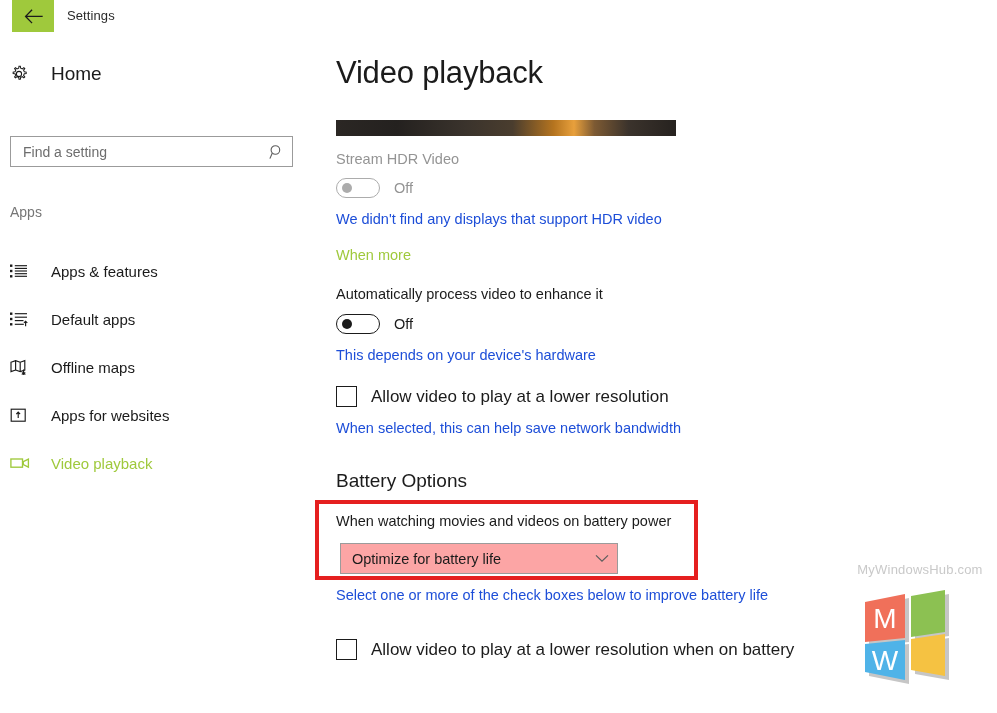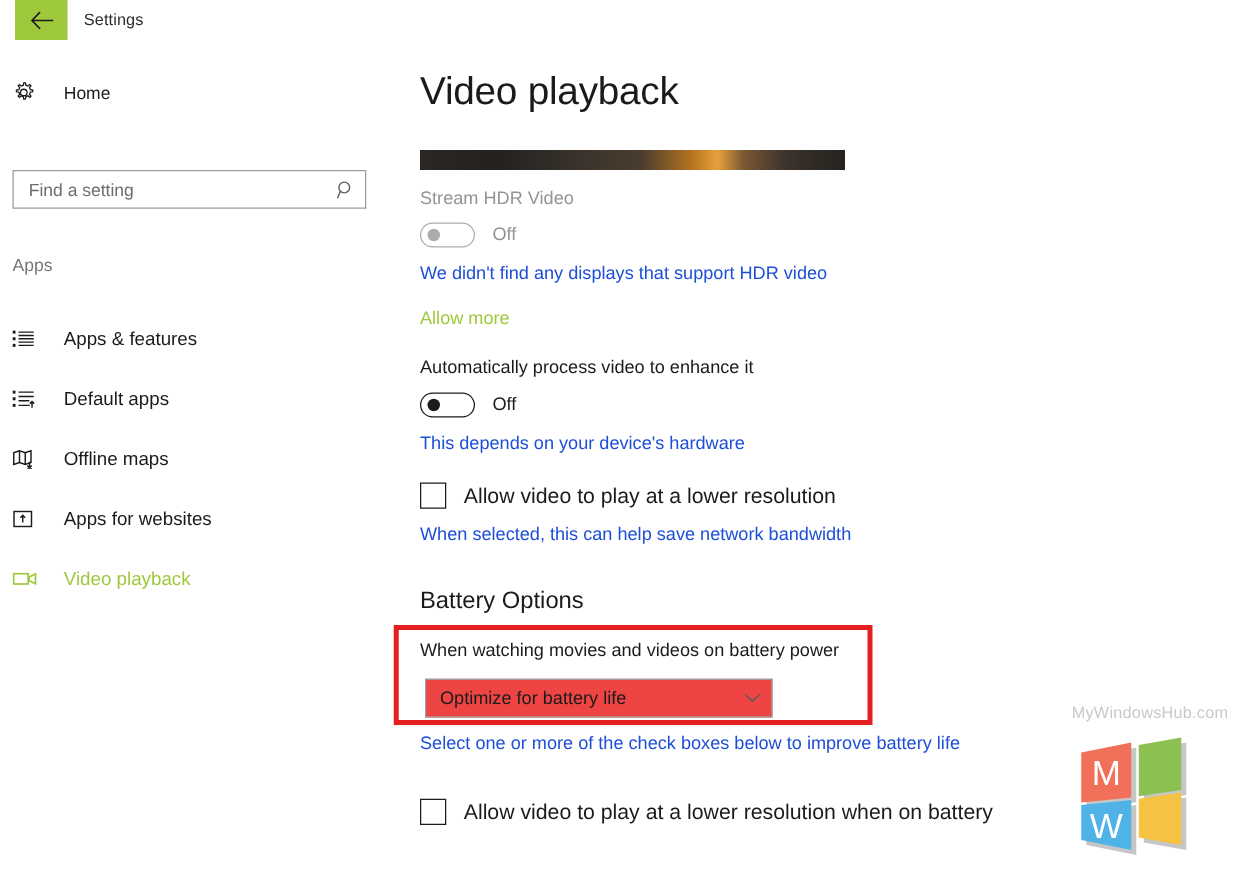--- a/index.html
+++ b/index.html
@@ -58,21 +58,21 @@
     align-items: center;
     cursor: pointer;
   }
   .nav-home .ico {
     width: 30px;
     display: flex;
     align-items: center;
     justify-content: flex-start;
   }
   .nav-home .lbl {
-    font-size: 14px;
+    font-size: 19px;
     color: #1b1b1b;
     margin-left: 11px;
   }
 
   #search-box {
     position: absolute;
     left: 10px; top: 104px;
     width: 283px; height: 31px;
     border: 1px solid #9b9b9b;
     background: #ffffff;
@@ -259,21 +259,21 @@
     border: 4px solid #e51f1f;
     box-sizing: border-box;
     pointer-events: none;
   }
 
   #dropdown {
     position: absolute;
     left: 22px; top: 511px;
     width: 278px; height: 31px;
     border: 1px solid #9b9b9b;
-    background: #ef4444;
+    background: #fca5a5;
     box-sizing: border-box;
     display: flex;
     align-items: center;
     cursor: pointer;
   }
   #dropdown .dd-value {
     flex: 1;
     font-size: 14.5px;
     color: #1b1b1b;
     padding-left: 11px;
@@ -439,21 +439,21 @@
   <div id="video-strip"></div>
 
   <div class="sec-label muted" style="top:119px;">Stream HDR Video</div>
   <div class="toggle-row" style="top:146px;">
     <span class="switch disabled">
       <span class="thumb"></span>
     </span>
     <span class="switch-state on-disabled">Off</span>
   </div>
   <div class="sub-text" style="top:179px;">We didn't find any displays that support HDR video</div>
-  <div class="link-green" style="top:215px;">Allow more</div>
+  <div class="link-green" style="top:215px;">When more</div>
 
   <div class="sec-label" style="top:254px;">Automatically process video to enhance it</div>
   <div class="toggle-row" style="top:282px;">
     <span class="switch enabled">
       <span class="thumb"></span>
     </span>
     <span class="switch-state on-enabled">Off</span>
   </div>
   <div class="sub-text" style="top:315px;">This depends on your device's hardware</div>
 

